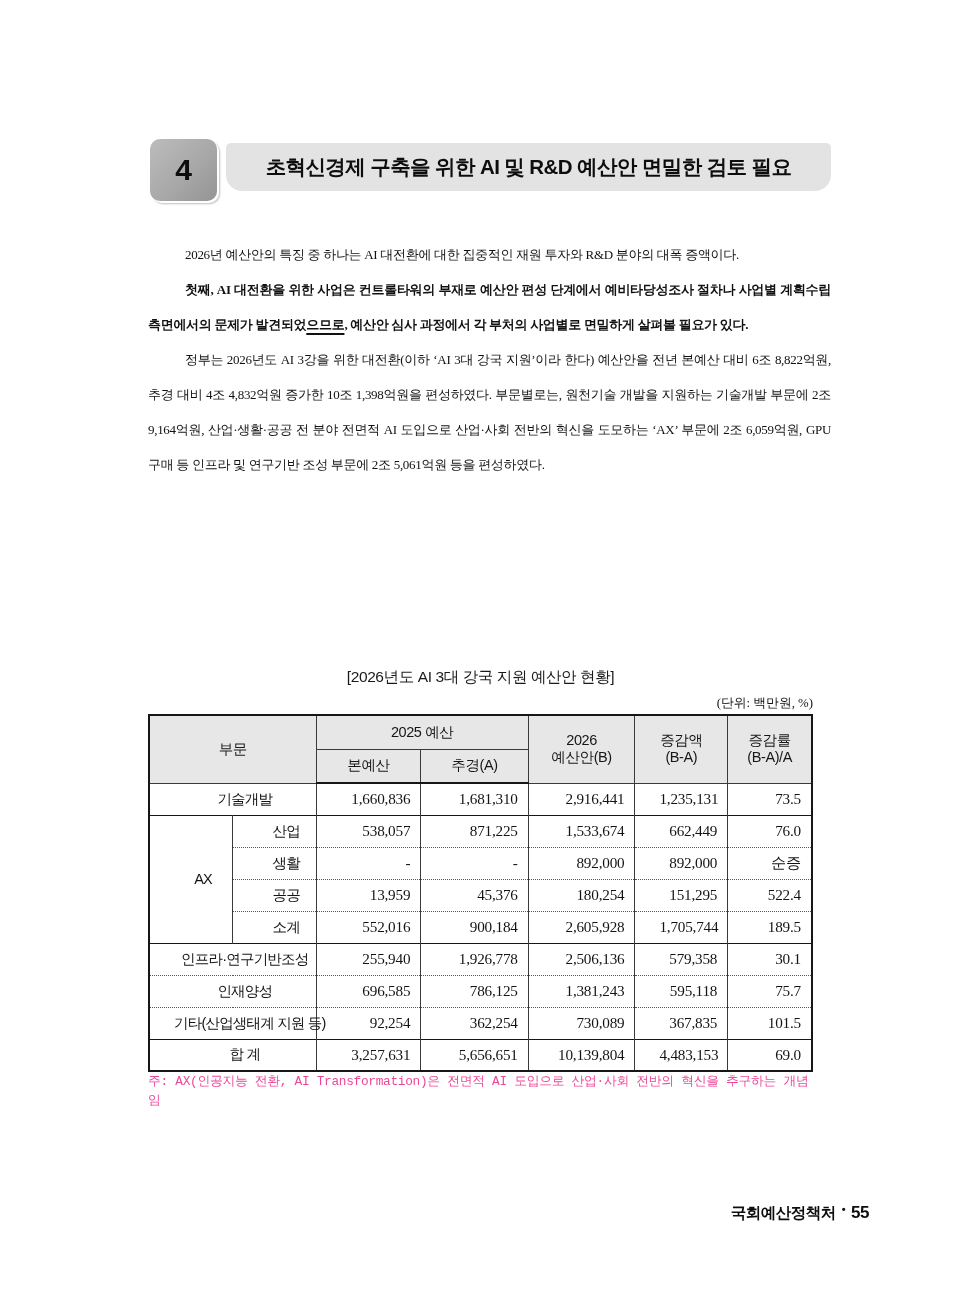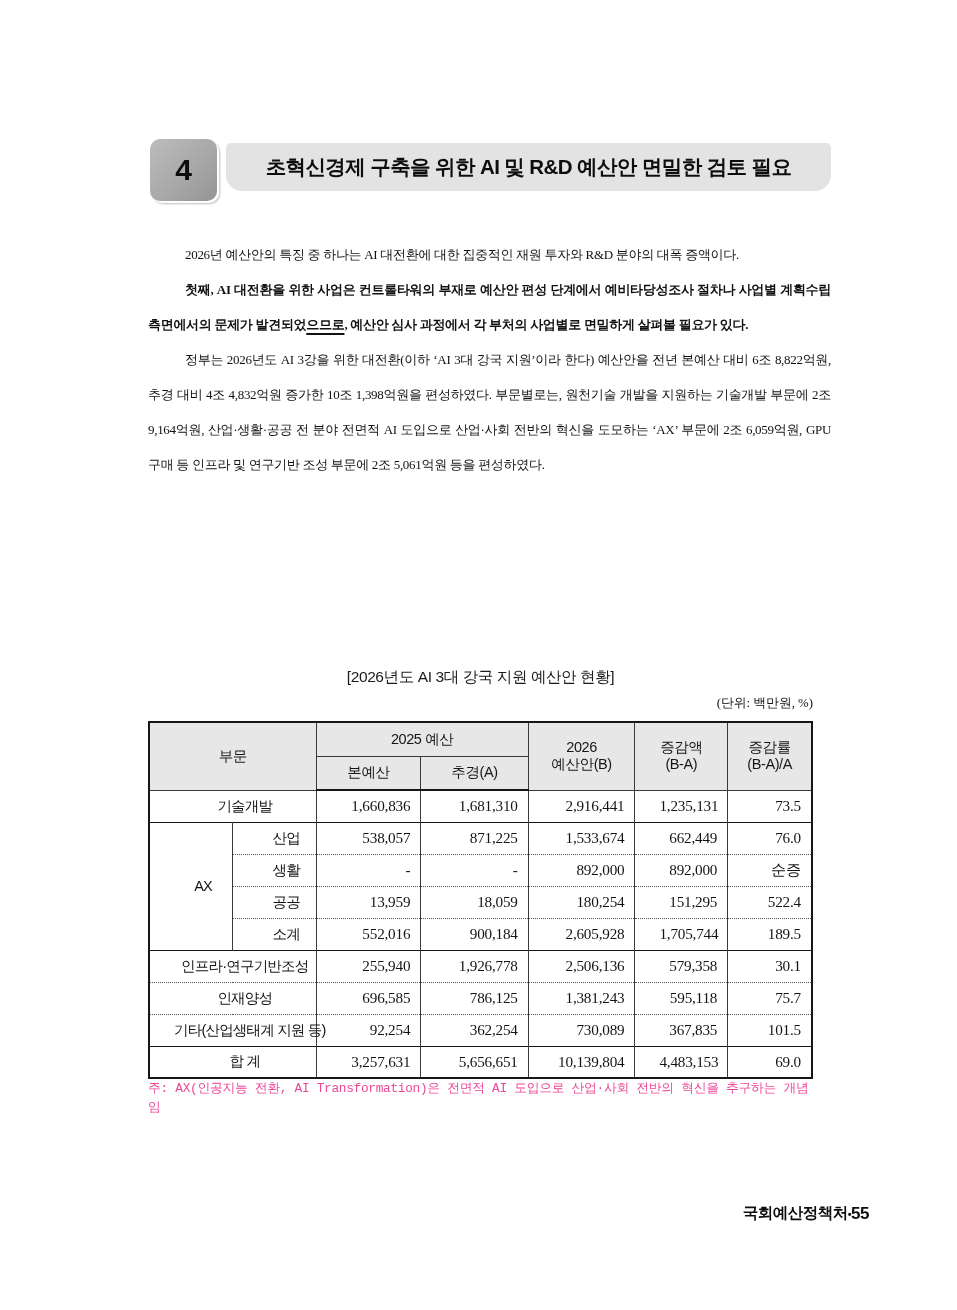--- a/index.html
+++ b/index.html
@@ -43,21 +43,21 @@
   .body-text p { text-indent:37px; }
   .para-bold { font-weight:bold; }
   .para-bold .u { text-decoration:underline; text-underline-offset:4px; text-decoration-thickness:1.5px; }
 
   
   .table-block { position:absolute; left:148px; top:667px; width:665px; }
   .table-title {
     text-align:center; font-family:"Liberation Sans", sans-serif;
     font-size:15.5px; color:#1a1a1a; letter-spacing:-0.4px;
   }
-  .unit-note { text-align:right; font-size:12.8px; margin-top:7px; margin-bottom:9px; color:#111; }
+  .unit-note { text-align:right; font-size:12.8px; margin-top:7px; margin-bottom:2px; color:#111; }
 
   table.budget { width:100%; border-collapse:collapse; table-layout:fixed; }
   table.budget { border:2px solid #161616; }
   table.budget th, table.budget td { border-left:1px solid #3a3a3a; border-right:1px solid #3a3a3a; }
   table.budget thead th {
     background:#e7e7e7;
     font-family:"Liberation Sans", sans-serif; font-weight:normal;
     font-size:14.5px; color:#161616; letter-spacing:-0.4px;
     height:34px; text-align:center; vertical-align:middle;
     white-space:pre-line; line-height:17px;
@@ -77,21 +77,21 @@
   table.budget tbody tr.solid-top td { border-top:1.6px solid #161616; }
 
   
   .table-notes { font-size:12.8px; line-height:19px; color:#ec4899; letter-spacing:-0.3px;font-family:Liberation Mono, monospace; }
 
   
   .page-footer {
     position:absolute; top:1203px; right:88px;
     font-family:"Liberation Sans", sans-serif; font-weight:bold;
     font-size:15.5px; color:#0d0d0d; letter-spacing:-0.5px;
-    display:flex; align-items:center; 
+    display:flex; gap:6px;
   }
   .page-footer .dot { font-size:11px; }
   .page-footer .pagenum { font-size:17px; }
 </style>
 </head>
 <body>
 
 <div class="page">
 
   <div class="chapter-header">
@@ -161,21 +161,21 @@
           <td class="lbl">생활</td>
           <td class="num">-</td>
           <td class="num">-</td>
           <td class="num">892,000</td>
           <td class="num">892,000</td>
           <td class="num">순증</td>
         </tr>
         <tr>
           <td class="lbl">공공</td>
           <td class="num">13,959</td>
-          <td class="num">18,059</td>
+          <td class="num">45,376</td>
           <td class="num">180,254</td>
           <td class="num">151,295</td>
           <td class="num">522.4</td>
         </tr>
         <tr>
           <td class="lbl">소계</td>
           <td class="num">552,016</td>
           <td class="num">900,184</td>
           <td class="num">2,605,928</td>
           <td class="num">1,705,744</td>

